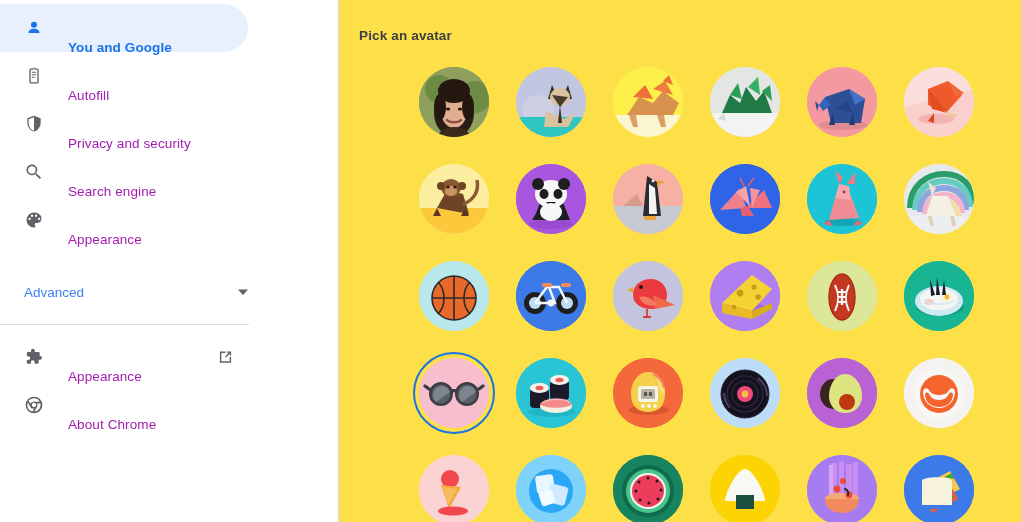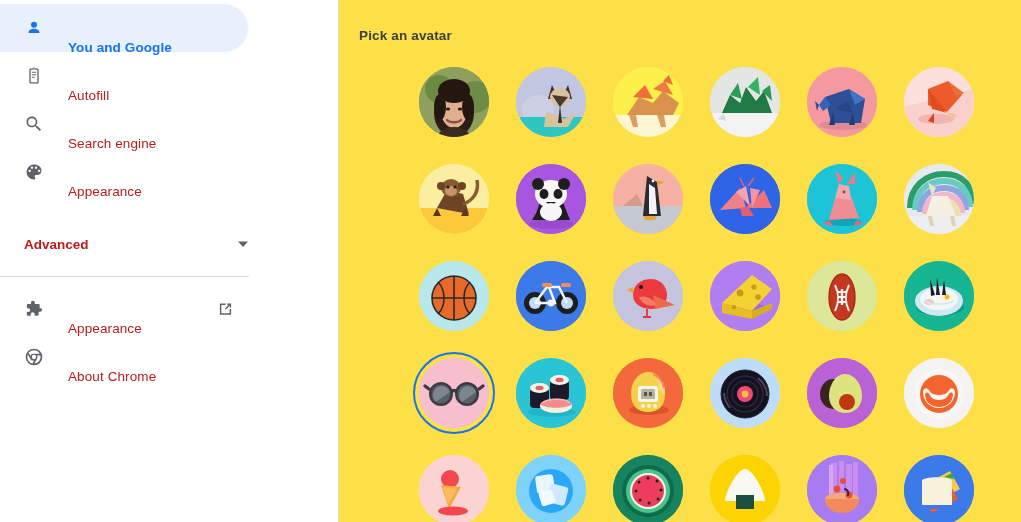--- a/index.html
+++ b/index.html
@@ -18,21 +18,21 @@
     padding-top: 4px;
     position: relative;
     flex: none;
     background: #fff;
   }
   .nav-item {
     display: flex; align-items: center;
     height: 48px;
     padding-left: 24px;
     cursor: pointer;
-    color: #b91c1c;
+    color: #a21caf;
     font-size: 13.5px;
     letter-spacing: .1px;
     position: relative;
   }
   .nav-item .ico {
     width: 20px; height: 20px;
     display: flex; align-items: center; justify-content: center;
     flex: none;
     color: #5f6368;
   }
@@ -47,23 +47,23 @@
     width: 248px;
   }
   .nav-item.active .ico { color: #1a73e8; }
 
   .advanced-row {
     display: flex; align-items: center;
     height: 48px;
     padding-left: 24px;
     padding-right: 24px;
     margin-top: 24px;
-    color: #b91c1c;
+    color: #3b82f6;
     font-size: 13.5px;
-    font-weight: bold;
+    font-weight: normal;
     cursor: pointer;
     width: 272px;
     gap: 22px;
   }
   .advanced-row .lbl { flex: 1; }
   .chev { width: 10px; height: 10px; }
   .chev svg { width: 10px; height: 10px; fill: #5f6368; display: block; }
 
   .divider {
     height: 1px; background: #dadce0;
@@ -138,20 +138,28 @@
 
     <div class="nav-item">
       <span class="ico">
         <svg viewBox="0 0 24 24">
             <path d="M16 3h-2.2a2 2 0 00-3.6 0H8a1.6 1.6 0 00-1.6 1.6v14.8A1.6 1.6 0 008 21h8a1.6 1.6 0 001.6-1.6V4.6A1.6 1.6 0 0016 3zm-4-.2a.8.8 0 11-.8.8.8.8 0 01.8-.8zM16 19.4H8V4.6h8zM9.4 6.8h5.2v1.3H9.4zm0 3h5.2v1.3H9.4zm0 3h3.4v1.3H9.4z"></path>
           </svg>
       </span>
       <span class="lbl">Autofill</span>
     </div>
 
+    <div class="nav-item">
+      <span class="ico">
+        <svg viewBox="0 0 24 24">
+            <path d="M12 2L4 5.2v5.3c0 4.9 3.4 9.5 8 10.6 4.6-1.1 8-5.7 8-10.6V5.2zm0 1.9v16.1c-3.5-1.1-6.4-4.9-6.4-9V6.3z"></path>
+          </svg>
+      </span>
+      <span class="lbl">Privacy and security</span>
+    </div>
 
     <div class="nav-item">
       <span class="ico">
         <svg viewBox="0 0 24 24">
             <path d="M15.5 14h-.8l-.3-.3a6.5 6.5 0 10-.7.7l.3.3v.8l5 5 1.5-1.5zm-6 0a4.5 4.5 0 114.5-4.5A4.5 4.5 0 019.5 14z"></path>
           </svg>
       </span>
       <span class="lbl">Search engine</span>
     </div>
 

